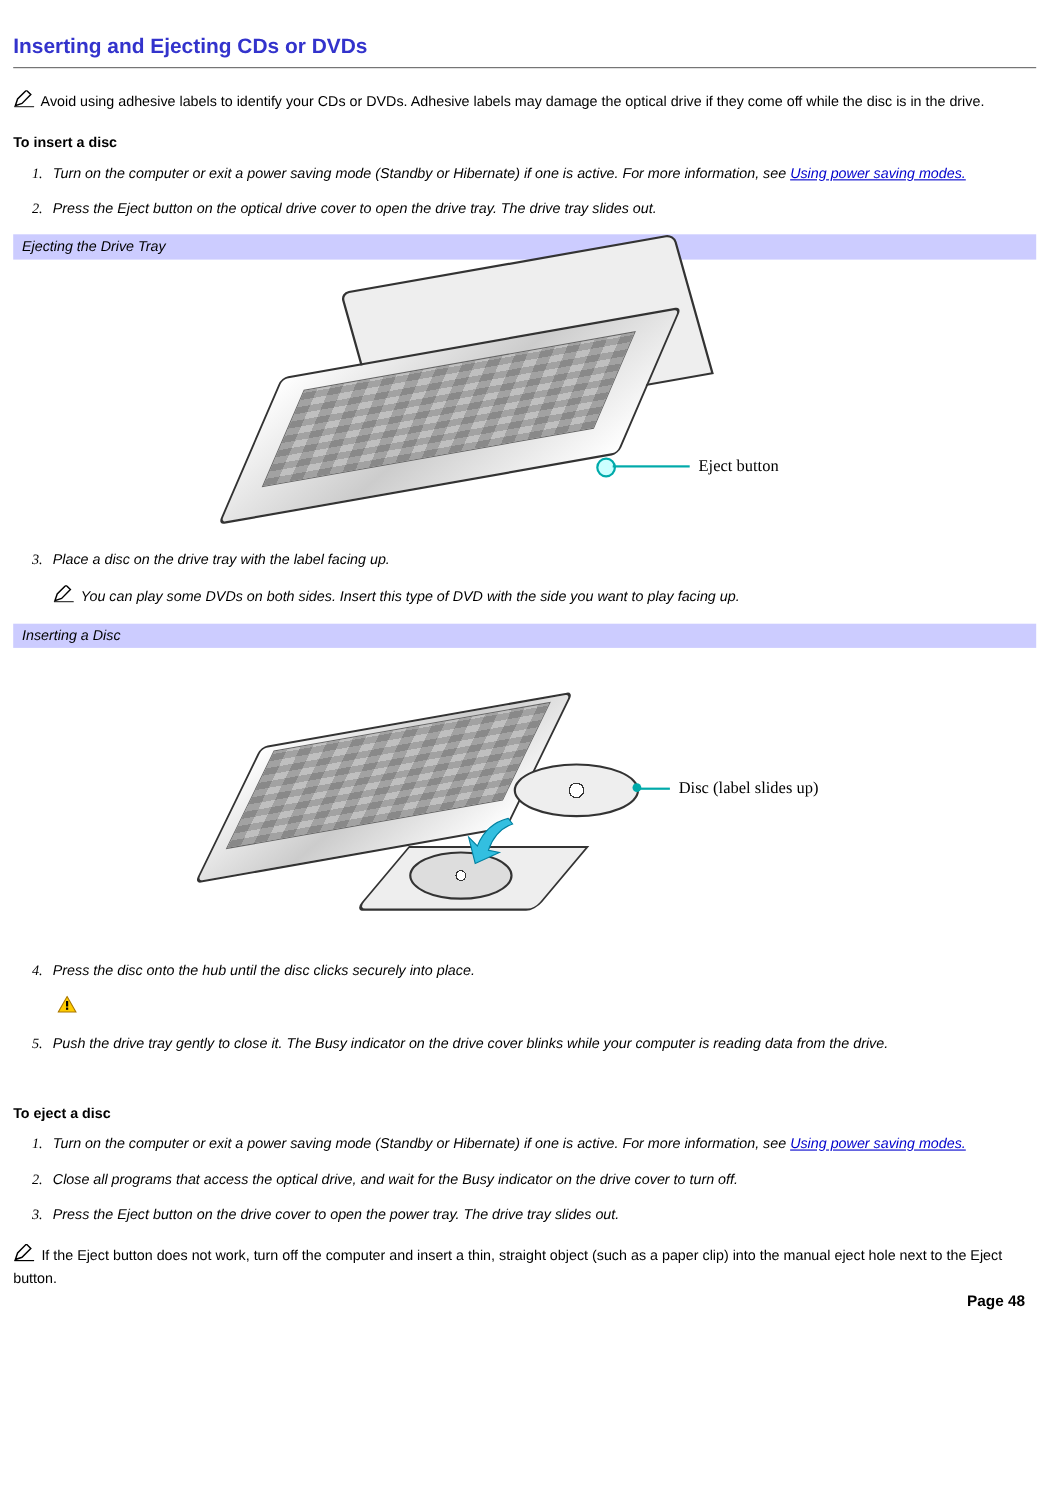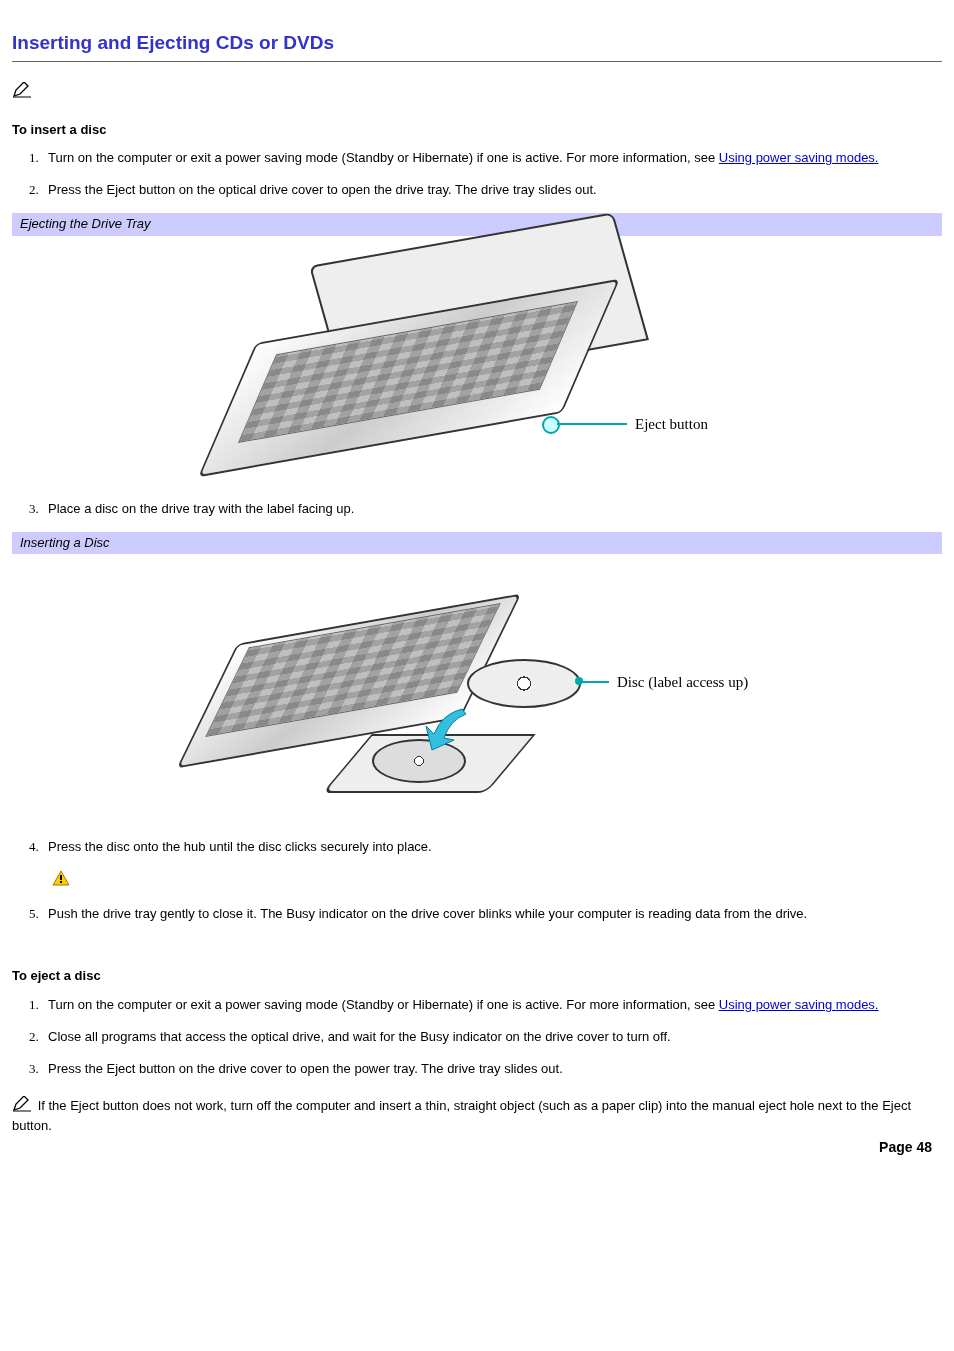--- a/index.html
+++ b/index.html
@@ -41,20 +41,21 @@
     margin: 12px 0 10px 0;
   }
   ol.steps {
     margin: 0 0 0 30px;
     padding: 0;
   }
   ol.steps > li {
     margin: 0 0 14px 0;
     padding-left: 6px;
     font-family: Verdana, Arial, sans-serif;
+    font-style: italic;
   }
   ol.steps > li::marker {
     font-family: "Times New Roman", serif;
     font-size: 13px;
   }
   a.inline-link {
     color: #0000cc;
     text-decoration: underline;
   }
   .figure-caption {
@@ -222,20 +223,21 @@
 <h2 class="page-title">Inserting and Ejecting CDs or DVDs</h2>
 <hr class="title-rule">
 
 <div class="para">
   <span class="note-icon">
     <svg width="20" height="16" viewBox="0 0 20 16">
         <path d="M2 14 L4 8 L12 0 L16 4 L8 12 L2 14 Z" fill="none" stroke="#000" stroke-width="1.3"></path>
         <path d="M1 15 L19 15" stroke="#000" stroke-width="1"></path>
       </svg>
   </span>
+  <span>Avoid using adhesive labels to identify your CDs or DVDs. Adhesive labels may damage the optical drive if they come off while the disc is in the drive.</span>
 </div>
 
 <div class="section-head">To insert a disc</div>
 
 <ol class="steps" start="1">
   <li>
     <span>Turn on the computer or exit a power saving mode (Standby or Hibernate) if one is active. For more information, see </span><a href="#" class="inline-link">Using power saving modes.</a>
   </li>
   <li>Press the Eject button on the optical drive cover to open the drive tray. The drive tray slides out.</li>
 </ol>
@@ -248,37 +250,46 @@
     <div class="laptop-kb"></div>
     <div class="eject-dot"></div>
     <div class="eject-line"></div>
     <div class="eject-label-text">Eject button</div>
   </div>
 </div>
 
 <ol class="steps" start="3">
   <li>
     <span>Place a disc on the drive tray with the label facing up.</span>
+    <div class="inline-note">
+      <span class="note-icon">
+        <svg width="20" height="16" viewBox="0 0 20 16">
+            <path d="M2 14 L4 8 L12 0 L16 4 L8 12 L2 14 Z" fill="none" stroke="#000" stroke-width="1.3"></path>
+            <path d="M1 15 L19 15" stroke="#000" stroke-width="1"></path>
+          </svg>
+      </span>
+      <span>You can play some DVDs on both sides. Insert this type of DVD with the side you want to play facing up.</span>
+    </div>
   </li>
 </ol>
 
 <div class="figure-caption">Inserting a Disc</div>
 <div class="figure-box">
   <div class="fig2">
     <div class="f2-body"></div>
     <div class="f2-kb"></div>
     <div class="f2-tray"></div>
     <div class="f2-disc-tray"></div>
     <div class="f2-disc-above"></div>
     <svg class="f2-arrow" viewBox="0 0 50 50">
       <path d="M40 5 Q20 10 12 30 L4 22 L10 46 L32 36 L22 34 Q28 16 44 10 Z" fill="#33bfe0" stroke="#0080a0" stroke-width="1"></path>
     </svg>
     <div class="f2-dot"></div>
     <div class="f2-line"></div>
-    <div class="f2-label-text">Disc (label access up)</div>
+    <div class="f2-label-text">Disc (label slides up)</div>
   </div>
 </div>
 
 <ol class="steps" start="4">
   <li>
     <span>Press the disc onto the hub until the disc clicks securely into place.</span>
     <div class="caution-block">
       <span class="caution-icon">
         <svg width="18" height="16" viewBox="0 0 18 16">
             <path d="M9 1 L17 15 L1 15 Z" fill="#ffcc00" stroke="#aa7700" stroke-width="1"></path>

